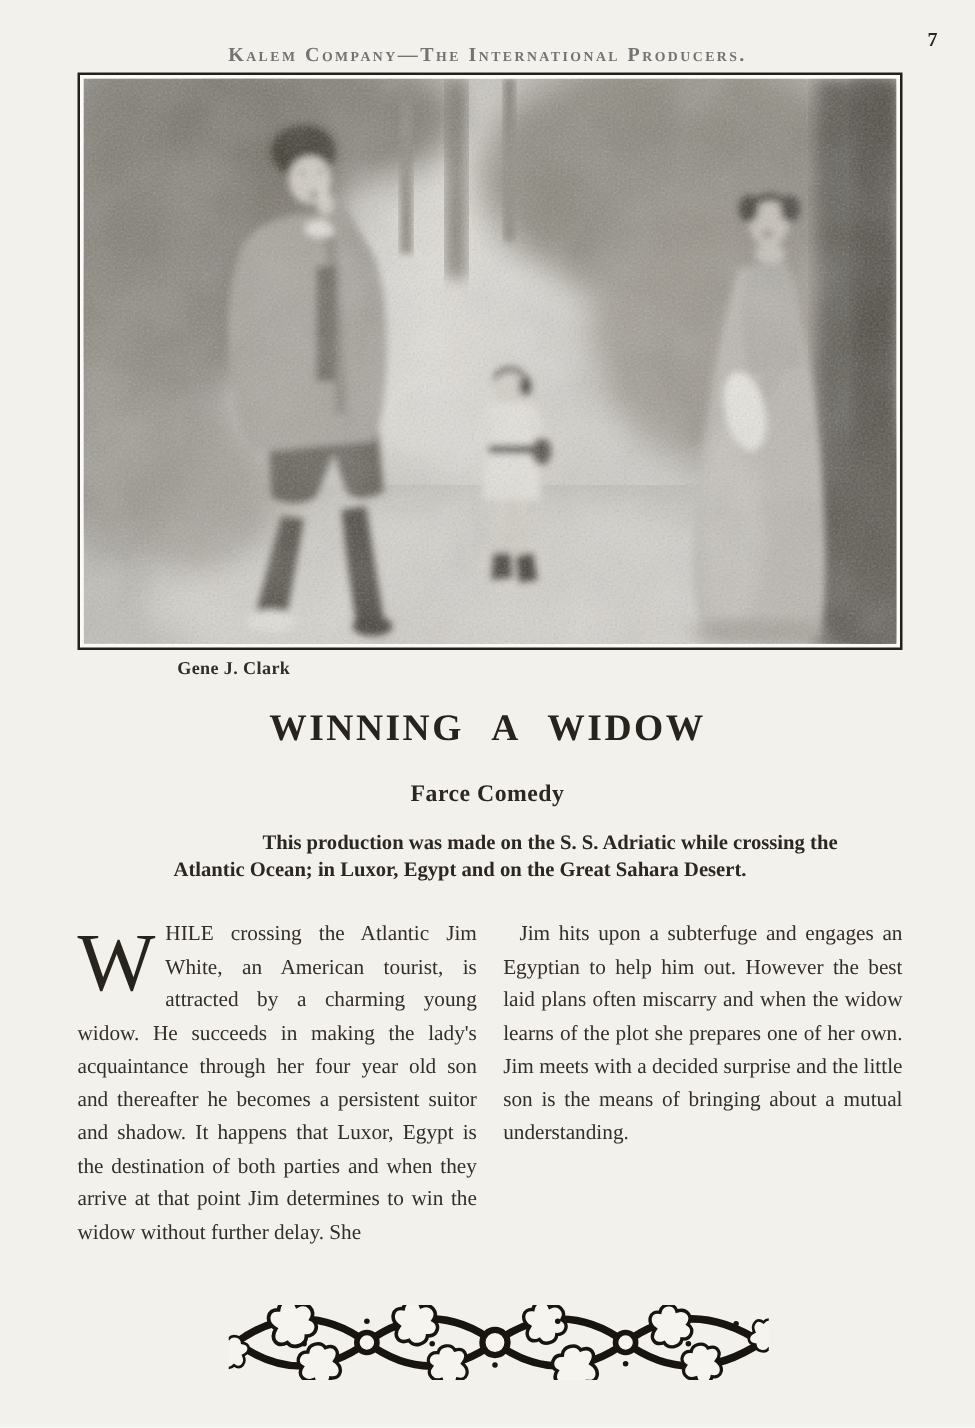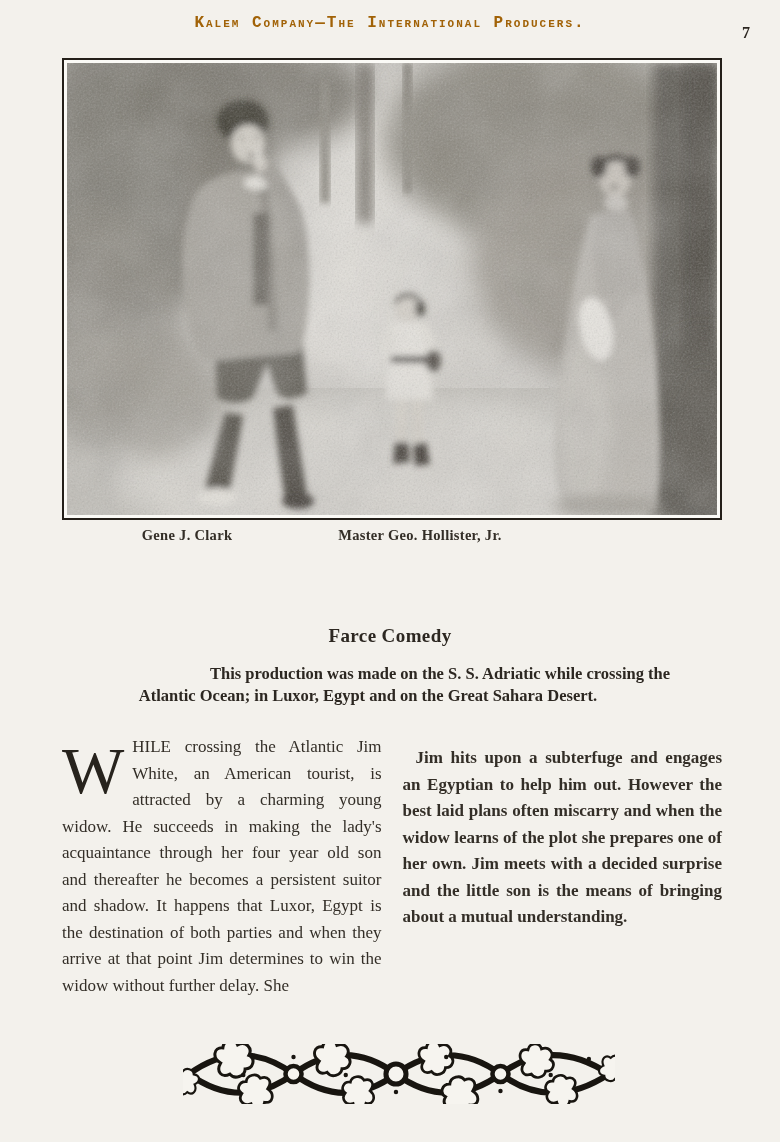--- a/index.html
+++ b/index.html
@@ -6,28 +6,27 @@
   .page{
     position:relative;
     width:780px;height:1142px;
     background:#f3f1ec;
     background:radial-gradient(ellipse at 50% 40%, #f6f4ef 0%, #f2f0ea 70%, #ecead f 100%);
     font-family:"Liberation Serif", serif;
     color:#2c2721;
     overflow:hidden;
   }
   .masthead{
-    position:absolute;top:14px;left:70px;right:70px;
+    position:absolute;top:36px;left:70px;right:70px;
     text-align:center;
     font-variant-caps:small-caps;
     font-weight:bold;
     font-size:16px;
     letter-spacing:2px;
-    color:#a16207;
-    font-family:Liberation Mono, monospace;
+    color:#737373;
   }
   .page-number{
     position:absolute;top:24px;right:30px;
     font-weight:bold;font-size:16px;color:#2c2721;
   }
   .photo-frame{
     position:absolute;top:58px;left:62px;
     width:650px;height:452px;
     border:2px solid #241f19;
     background:#fbfaf6;
@@ -64,21 +63,21 @@
   .note-line.l1{transform:translateX(50px);}
   .note-line.l2{transform:translateX(-22px);}
   .synopsis{
     position:absolute;top:734px;left:62px;width:660px;
     display:flex;gap:21px;
     font-size:17px;line-height:26.5px;
     text-align:justify;color:#332e27;
   }
   .col{width:320px;}
   .col p{margin:0;}
-  .col .para2{margin-top:11px;text-indent:13px;font-weight:bold;}
+  .col .para2{text-indent:13px;}
   .dropcap{
     float:left;
     font-size:66px;line-height:70px;
     height:76px;
     padding:2px 8px 0 0;
     font-weight:normal;
     color:#27231d;
   }
   .ornament{
     position:absolute;top:1044px;left:183px;width:432px;height:60px;
@@ -188,23 +187,23 @@
         <ellipse cx="529" cy="266" rx="16" ry="32" fill="#edeae4" transform="rotate(-12 529 266)"></ellipse>
       </g>
 
       <rect width="650" height="452" filter="url(#mottle)" opacity="0.28"></rect>
       <rect width="650" height="452" filter="url(#grain)" opacity="0.30"></rect>
     </svg>
   </div>
 
   <div class="caption-row">
     <span class="caption c1">Gene J. Clark</span>
-    <span class="caption c2">Master Geo. Hollister, Jr.</span>
-  </div>
-
+  </div>
+
+  <div class="film-title">WINNING A WIDOW</div>
   <div class="film-genre">Farce Comedy</div>
 
   <div class="production-note">
     <span class="note-line l1">This production was made on the S. S. Adriatic while crossing the</span>
     <span class="note-line l2">Atlantic Ocean; in Luxor, Egypt and on the Great Sahara Desert.</span>
   </div>
 
   <div class="synopsis">
     <div class="col">
       <p><span class="dropcap">W</span><span>HILE crossing the Atlantic Jim White, an American tourist, is attracted by a charming young widow.  He succeeds in making the lady's acquaintance through her four year old son and thereafter he becomes a persistent suitor and shadow.  It happens that Luxor, Egypt is the destination of both parties and when they arrive at that point Jim determines to win the widow without further delay.  She</span></p>

